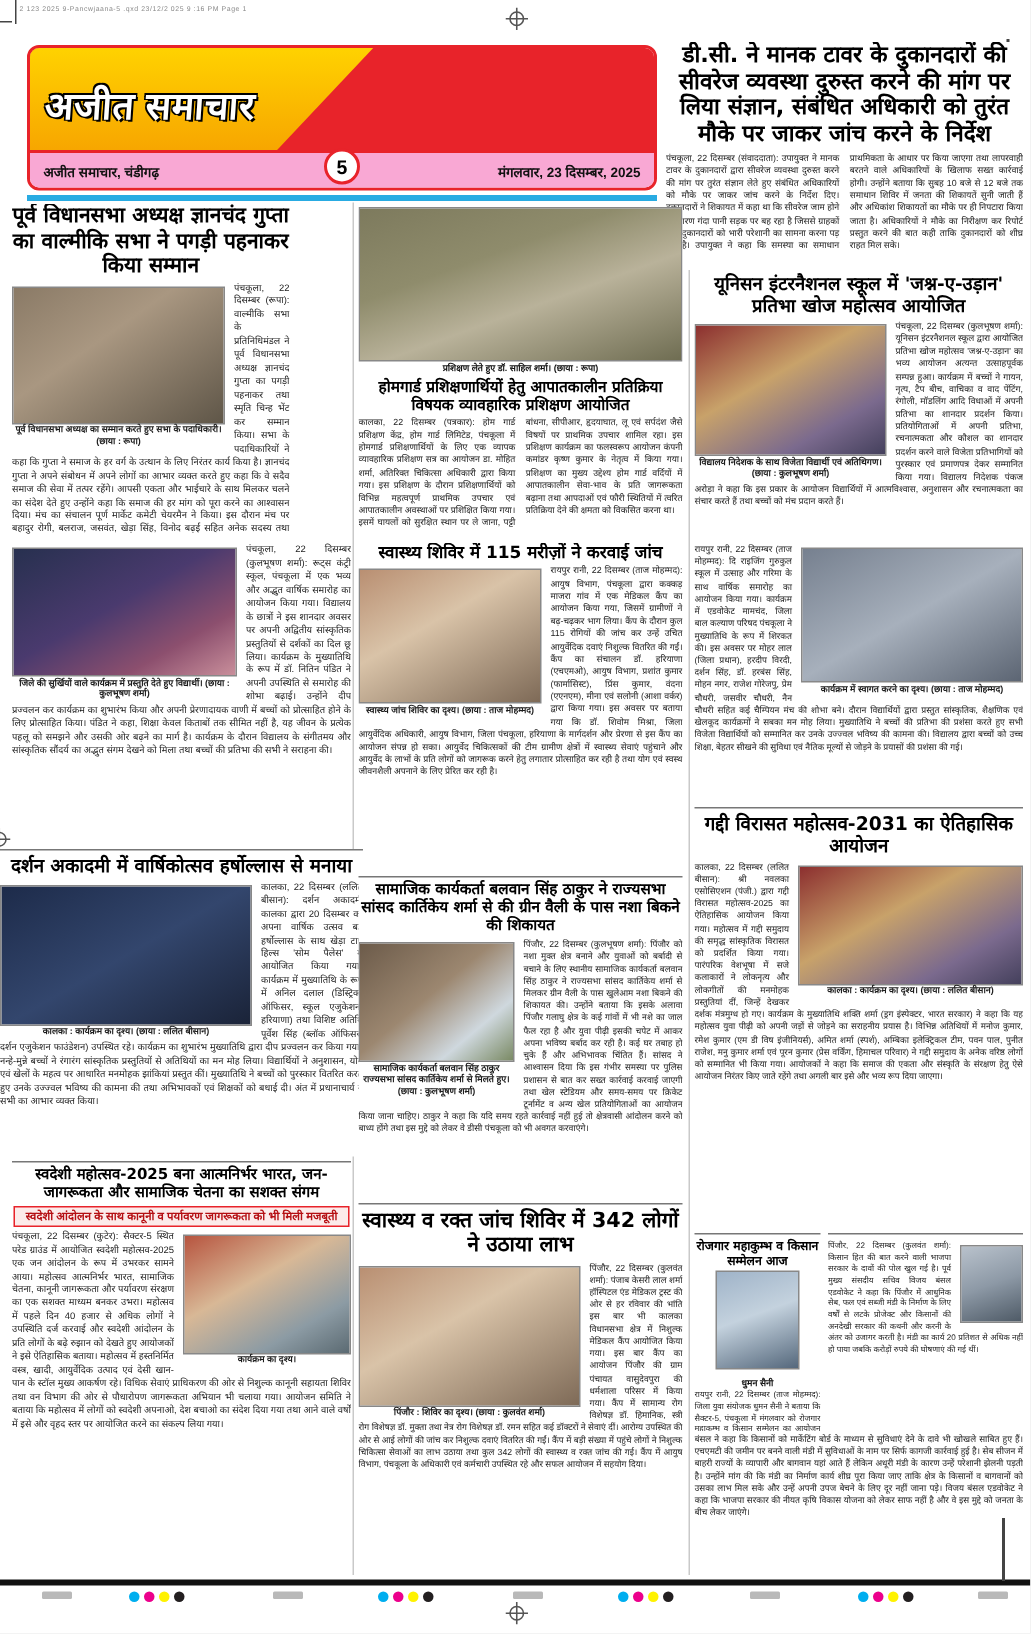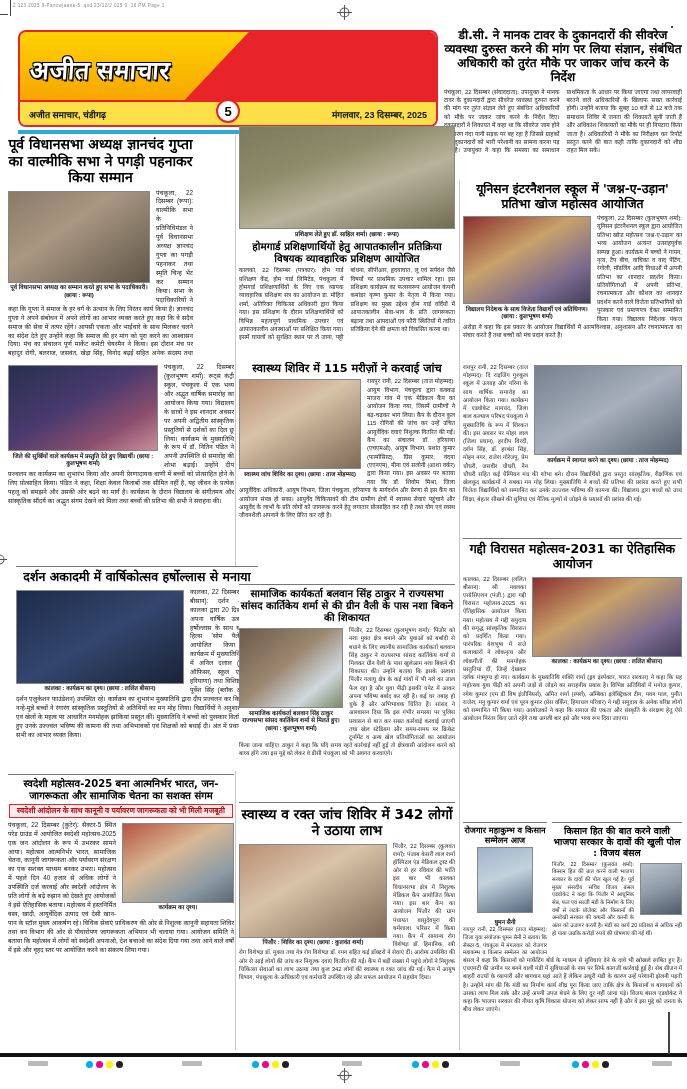--- a/index.html
+++ b/index.html
@@ -39,21 +39,21 @@
   .mh-top { position:relative; height:68px; background:var(--masthead_red,#e8232a); }
   .mh-wedge { position:absolute; left:0; top:0; width:55%; height:100%;
     background:linear-gradient(180deg,var(--masthead_yellow,#ffd200) 0%,#f7a600 100%);
     clip-path:polygon(0 0,100% 0,72% 100%,0 100%); }
   .mh-brand { position:absolute; left:10px; top:20px; width:205px; font-size:25px; font-weight:bold;
     color:#fff; letter-spacing:.5px; transform:skewX(-4deg);
     text-shadow:1.5px 1.5px 0 #000,-1px -1px 0 #000,1px -1px 0 #000,-1px 1px 0 #000; }
   .mh-city { position:absolute; right:6px; top:2px; width:245px; text-align:center; font-size:47px;
     font-weight:bold; color:#fff;
     text-shadow:2px 2px 0 #000,-2px -2px 0 #000,2px -2px 0 #000,-2px 2px 0 #000,0 3px 0 #000; }
-  .mh-strip { position:relative; height:26px; background:#fde047; border-top:2.5px solid var(--masthead_red,#e8232a);
+  .mh-strip { position:relative; height:26px; background:#f9a8d4; border-top:2.5px solid var(--masthead_red,#e8232a);
     display:flex; align-items:center; justify-content:space-between; padding:0 9px; }
   .mh-left { font-size:9px; font-weight:bold; }
   .mh-date { font-size:9px; font-weight:bold; }
   .mh-page { position:absolute; left:50%; top:-3px; transform:translateX(-50%);
     width:24px; height:24px; border:2px solid var(--masthead_red,#e8232a); border-radius:50%;
     background:#fff; display:flex; align-items:center; justify-content:center;
     font-size:13px; font-weight:bold; color:#000; }
   .blue-rule { position:absolute; left:18px; top:130px; width:420px; height:3.5px;
     background:var(--rule_blue,#29abe2); }
 
@@ -103,38 +103,38 @@
       <span class="mh-page">5</span>
       <span class="mh-date">मंगलवार, 23 दिसम्बर, 2025</span>
     </div>
   </div>
   <div class="blue-rule"></div>
 
   <div class="vgut" style="left:235px;top:135px;height:915px"></div>
   <div class="vgut" style="left:459px;top:135px;height:915px"></div>
 
   <section class="sec" style="left:444px;top:28px;width:238px;height:152px">
-    <h2 class="hl" style="font-size:12px">डी.सी. ने मानक टावर के दुकानदारों की सीवरेज व्यवस्था दुरुस्त करने की मांग पर लिया संज्ञान, संबंधित अधिकारी को तुरंत मौके पर जाकर जांच करने के निर्देश</h2>
+    <h2 class="hl" style="font-size:15px">डी.सी. ने मानक टावर के दुकानदारों की सीवरेज व्यवस्था दुरुस्त करने की मांग पर लिया संज्ञान, संबंधित अधिकारी को तुरंत मौके पर जाकर जांच करने के निर्देश</h2>
     <div class="body cols2" style="margin-top:3px;font-size:5.9px;height:108px">
       <span>पंचकूला, 22 दिसम्बर (संवाददाता): उपायुक्त ने मानक टावर के दुकानदारों द्वारा सीवरेज व्यवस्था दुरुस्त करने की मांग पर तुरंत संज्ञान लेते हुए संबंधित अधिकारियों को मौके पर जाकर जांच करने के निर्देश दिए। दुकानदारों ने शिकायत में कहा था कि सीवरेज जाम होने के कारण गंदा पानी सड़क पर बह रहा है जिससे ग्राहकों और दुकानदारों को भारी परेशानी का सामना करना पड़ रहा है। उपायुक्त ने कहा कि समस्या का समाधान प्राथमिकता के आधार पर किया जाएगा तथा लापरवाही बरतने वाले अधिकारियों के खिलाफ सख्त कार्रवाई होगी। उन्होंने बताया कि सुबह 10 बजे से 12 बजे तक समाधान शिविर में जनता की शिकायतें सुनी जाती हैं और अधिकांश शिकायतों का मौके पर ही निपटारा किया जाता है। अधिकारियों ने मौके का निरीक्षण कर रिपोर्ट प्रस्तुत करने की बात कही ताकि दुकानदारों को शीघ्र राहत मिल सके।</span>
     </div>
   </section>
 
   <section class="sec" style="left:8px;top:136px;width:185px;height:221px">
     <h2 class="hl" style="font-size:14px">पूर्व विधानसभा अध्यक्ष ज्ञानचंद गुप्ता का वाल्मीकि सभा ने पगड़ी पहनाकर किया सम्मान</h2>
     <div class="body" style="margin-top:3px;height:168px">
       <span class="media" style="width:142px">
         <span class="ph ph-meet" style="display:block;height:92px"></span>
         <span class="cap" style="display:block">पूर्व विधानसभा अध्यक्ष का सम्मान करते हुए सभा के पदाधिकारी। (छाया : रूपा)</span>
       </span>
       <span>पंचकूला, 22 दिसम्बर (रूपा): वाल्मीकि सभा के प्रतिनिधिमंडल ने पूर्व विधानसभा अध्यक्ष ज्ञानचंद गुप्ता का पगड़ी पहनाकर तथा स्मृति चिन्ह भेंट कर सम्मान किया। सभा के पदाधिकारियों ने कहा कि गुप्ता ने समाज के हर वर्ग के उत्थान के लिए निरंतर कार्य किया है। ज्ञानचंद गुप्ता ने अपने संबोधन में अपने लोगों का आभार व्यक्त करते हुए कहा कि वे सदैव समाज की सेवा में तत्पर रहेंगे। आपसी एकता और भाईचारे के साथ मिलकर चलने का संदेश देते हुए उन्होंने कहा कि समाज की हर मांग को पूरा करने का आश्वासन दिया। मंच का संचालन पूर्ण मार्केट कमेटी चेयरमैन ने किया। इस दौरान मंच पर बहादुर रोगी, बलराज, जसवंत, खेड़ा सिंह, विनोद बढ़ई सहित अनेक सदस्य तथा बड़ी संख्या में गणमान्य व्यक्ति उपस्थित रहे, सभी ने मिलकर समाज को एकजुट रखने का संकल्प लिया तथा भविष्य की योजनाओं पर विस्तार से चर्चा की।</span>
     </div>
   </section>
 
-  <section class="sec" style="left:239px;top:126px;width:216px;height:225px">
+  <section class="sec" style="left:239px;top:138px;width:216px;height:225px">
     <div class="ph ph-guards" style="height:103px"></div>
     <div class="cap">प्रशिक्षण लेते हुए डॉ. साहिल शर्मा। (छाया : रूपा)</div>
     <h2 class="hl" style="font-size:10.3px;margin-top:2px">होमगार्ड प्रशिक्षणार्थियों हेतु आपातकालीन प्रतिक्रिया विषयक व्यावहारिक प्रशिक्षण आयोजित</h2>
     <div class="body cols2" style="margin-top:2px;font-size:5.9px;height:78px">
       <span>कालका, 22 दिसम्बर (पत्रकार): होम गार्ड प्रशिक्षण केंद्र, होम गार्ड लिमिटेड, पंचकूला में होमगार्ड प्रशिक्षणार्थियों के लिए एक व्यापक व्यावहारिक प्रशिक्षण सत्र का आयोजन डा. मोहित शर्मा, अतिरिक्त चिकित्सा अधिकारी द्वारा किया गया। इस प्रशिक्षण के दौरान प्रशिक्षणार्थियों को विभिन्न महत्वपूर्ण प्राथमिक उपचार एवं आपातकालीन अवस्थाओं पर प्रशिक्षित किया गया। इसमें घायलों को सुरक्षित स्थान पर ले जाना, पट्टी बांधना, सीपीआर, हृदयाघात, लू एवं सर्पदंश जैसे विषयों पर प्राथमिक उपचार शामिल रहा। इस प्रशिक्षण कार्यक्रम का फलस्वरूप आयोजन कंपनी कमांडर कृष्ण कुमार के नेतृत्व में किया गया। प्रशिक्षण का मुख्य उद्देश्य होम गार्ड वर्दियों में आपातकालीन सेवा-भाव के प्रति जागरूकता बढ़ाना तथा आपदाओं एवं फौरी स्थितियों में त्वरित प्रतिक्रिया देने की क्षमता को विकसित करना था।</span>
     </div>
   </section>
 
   <section class="sec" style="left:463px;top:182px;width:219px;height:175px">
     <h2 class="hl" style="font-size:12.3px">यूनिसन इंटरनैशनल स्कूल में 'जश्न-ए-उड़ान' प्रतिभा खोज महोत्सव आयोजित</h2>
@@ -182,21 +182,21 @@
     <h2 class="hl" style="font-size:12.5px">गद्दी विरासत महोत्सव-2031 का ऐतिहासिक आयोजन</h2>
     <div class="body" style="margin-top:3px;font-size:5.8px;height:248px">
       <span class="media right" style="width:150px">
         <span class="ph ph-event" style="display:block;height:80px"></span>
         <span class="cap" style="display:block">कालका : कार्यक्रम का दृश्य। (छाया : ललित बीसान)</span>
       </span>
       <span>कालका, 22 दिसम्बर (ललित बीसान): श्री नवलका एसोसिएशन (पंजी.) द्वारा गद्दी विरासत महोत्सव-2025 का ऐतिहासिक आयोजन किया गया। महोत्सव में गद्दी समुदाय की समृद्ध सांस्कृतिक विरासत को प्रदर्शित किया गया। पारंपरिक वेशभूषा में सजे कलाकारों ने लोकनृत्य और लोकगीतों की मनमोहक प्रस्तुतियां दीं, जिन्हें देखकर दर्शक मंत्रमुग्ध हो गए। कार्यक्रम के मुख्यातिथि शक्ति शर्मा (ड्रग इंस्पेक्टर, भारत सरकार) ने कहा कि यह महोत्सव युवा पीढ़ी को अपनी जड़ों से जोड़ने का सराहनीय प्रयास है। विभिन्न अतिथियों में मनोज कुमार, रमेश कुमार (एम डी विष इंजीनियर्स), अमित शर्मा (स्पर्श), अम्बिका इलेक्ट्रिकल टीम, पवन पाल, पुनीत राजेश, मनु कुमार शर्मा एवं पूरन कुमार (प्रेस वर्किंग, हिमाचल परिवार) ने गद्दी समुदाय के अनेक वरिष्ठ लोगों को सम्मानित भी किया गया। आयोजकों ने कहा कि समाज की एकता और संस्कृति के संरक्षण हेतु ऐसे आयोजन निरंतर किए जाते रहेंगे तथा अगली बार इसे और भव्य रूप दिया जाएगा।</span>
     </div>
   </section>
 
-  <section class="sec rule-top" style="left:16px;top:566px;width:242px;height:205px">
+  <section class="sec rule-top" style="left:0;top:566px;width:242px;height:205px">
     <h2 class="hl" style="font-size:12.5px">दर्शन अकादमी में वार्षिकोत्सव हर्षोल्लास से मनाया</h2>
     <div class="body" style="margin-top:3px;height:168px">
       <span class="media" style="width:168px">
         <span class="ph ph-dark" style="display:block;height:94px"></span>
         <span class="cap" style="display:block">कालका : कार्यक्रम का दृश्य। (छाया : ललित बीसान)</span>
       </span>
       <span>कालका, 22 दिसम्बर (ललित बीसान): दर्शन अकादमी कालका द्वारा 20 दिसम्बर को अपना वार्षिक उत्सव बड़े हर्षोल्लास के साथ खेड़ा टाप हिल्स 'सोम पैलेस' में आयोजित किया गया। कार्यक्रम में मुख्यातिथि के रूप में अनिल दलाल (डिस्ट्रिक्ट ऑफिसर, स्कूल एजुकेशन, हरियाणा) तथा विशिष्ट अतिथि पूर्वेश सिंह (ब्लॉक ऑफिसर, दर्शन एजुकेशन फाउंडेशन) उपस्थित रहे। कार्यक्रम का शुभारंभ मुख्यातिथि द्वारा दीप प्रज्वलन कर किया गया। नन्हे-मुन्ने बच्चों ने रंगारंग सांस्कृतिक प्रस्तुतियों से अतिथियों का मन मोह लिया। विद्यार्थियों ने अनुशासन, योग एवं खेलों के महत्व पर आधारित मनमोहक झांकियां प्रस्तुत कीं। मुख्यातिथि ने बच्चों को पुरस्कार वितरित करते हुए उनके उज्ज्वल भविष्य की कामना की तथा अभिभावकों एवं शिक्षकों को बधाई दी। अंत में प्रधानाचार्य ने सभी का आभार व्यक्त किया।</span>
     </div>
   </section>
 
@@ -239,21 +239,20 @@
     <div style="text-align:center;margin-top:2px">
       <span class="ph ph-portrait" style="display:inline-block;width:56px;height:66px"></span>
       <span class="cap" style="display:block">धुमन सैनी</span>
     </div>
     <div class="body" style="font-size:5.4px;height:28px">
       <span>रायपुर रानी, 22 दिसम्बर (ताज मोहम्मद): जिला युवा संयोजक धुमन सैनी ने बताया कि सैक्टर-5, पंचकूला में मंगलवार को रोजगार महाकुम्भ व किसान सम्मेलन का आयोजन किया जाएगा, जिसमें हजारों युवा व किसान भाग लेंगे। इस दौरान युवाओं को रोजगार के अवसर उपलब्ध करवाए जाएंगे तथा किसानों को नई योजनाओं की जानकारी दी जाएगी। उन्होंने क्षेत्रवासियों से अधिक से अधिक संख्या में पहुंचने की अपील की है।</span>
     </div>
   </section>
 
   <section class="sec rule-top" style="left:552px;top:822px;width:130px;height:132px">
-    <h2 class="hl" style="font-size:9.2px">किसान हित की बात करने वाली भाजपा सरकार के दावों की खुली पोल : विजय बंसल</h2>
     <div class="body" style="margin-top:2px;font-size:5.4px;height:92px">
       <span class="media right" style="width:42px">
         <span class="ph ph-portrait2" style="display:block;height:52px"></span>
       </span>
       <span>पिंजौर, 22 दिसम्बर (कुलवंत शर्मा): किसान हित की बात करने वाली भाजपा सरकार के दावों की पोल खुल गई है। पूर्व मुख्य संसदीय सचिव विजय बंसल एडवोकेट ने कहा कि पिंजौर में आधुनिक सेब, फल एवं सब्जी मंडी के निर्माण के लिए वर्षों से लटके प्रोजेक्ट और किसानों की अनदेखी सरकार की कथनी और करनी के अंतर को उजागर करती है। मंडी का कार्य 20 प्रतिशत से अधिक नहीं हो पाया जबकि करोड़ों रुपये की घोषणाएं की गई थीं।</span>
     </div>
   </section>
   <section class="sec" style="left:463px;top:956px;width:219px;height:92px">
     <div class="body" style="font-size:5.8px;height:92px">
       <span>बंसल ने कहा कि किसानों को मार्केटिंग बोर्ड के माध्यम से सुविधाएं देने के दावे भी खोखले साबित हुए हैं। एचएमटी की जमीन पर बनने वाली मंडी में सुविधाओं के नाम पर सिर्फ कागजी कार्रवाई हुई है। सेब सीजन में बाहरी राज्यों के व्यापारी और बागवान यहां आते हैं लेकिन अधूरी मंडी के कारण उन्हें परेशानी झेलनी पड़ती है। उन्होंने मांग की कि मंडी का निर्माण कार्य शीघ्र पूरा किया जाए ताकि क्षेत्र के किसानों व बागवानों को उसका लाभ मिल सके और उन्हें अपनी उपज बेचने के लिए दूर नहीं जाना पड़े। विजय बंसल एडवोकेट ने कहा कि भाजपा सरकार की नीयत कृषि विकास योजना को लेकर साफ नहीं है और वे इस मुद्दे को जनता के बीच लेकर जाएंगे।</span>

